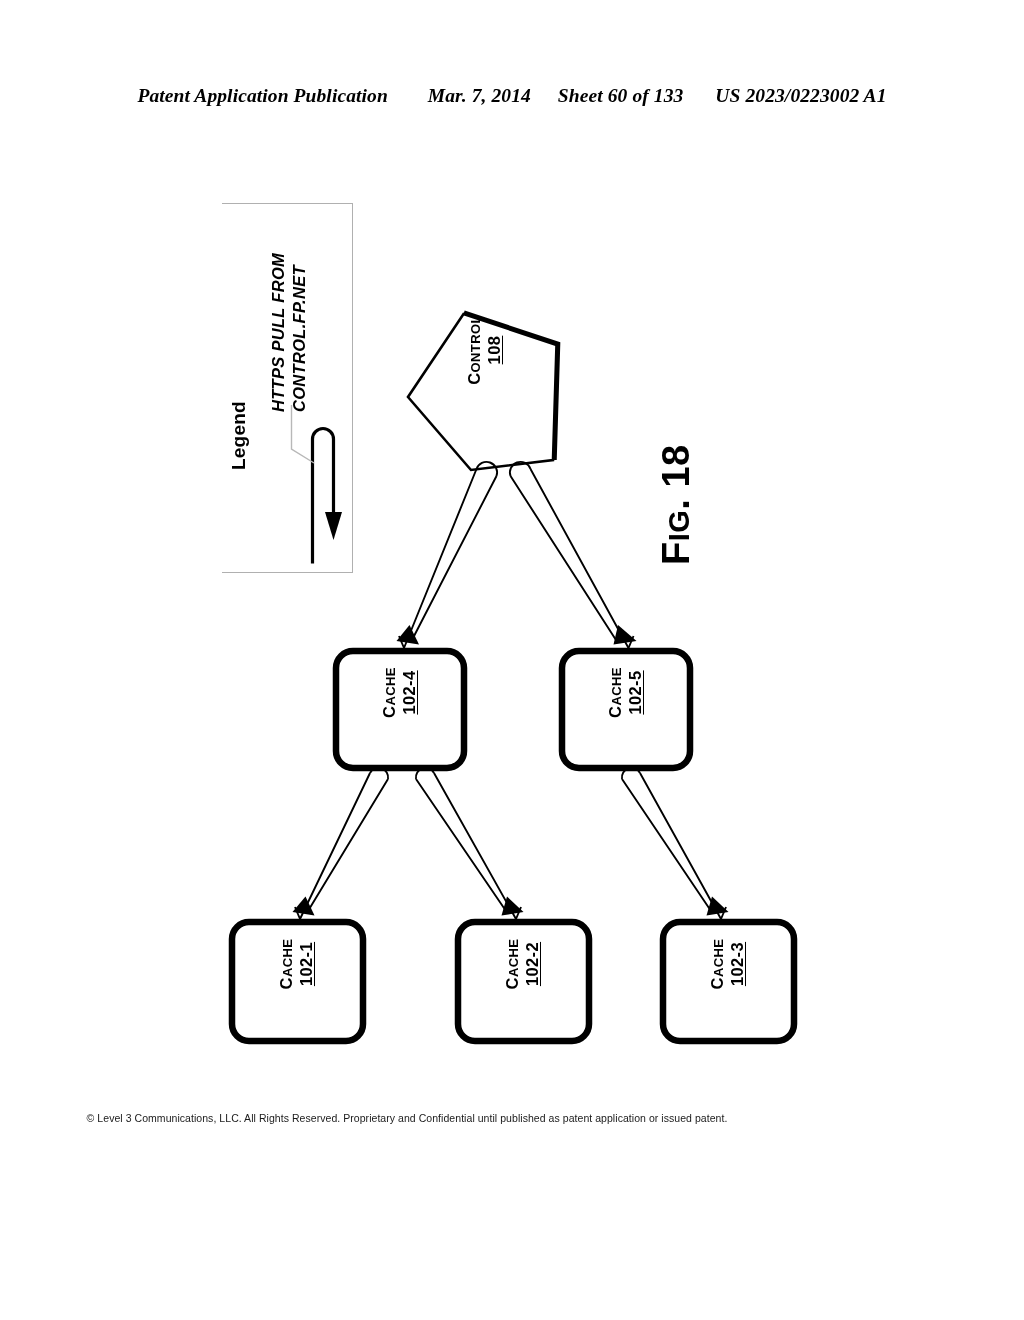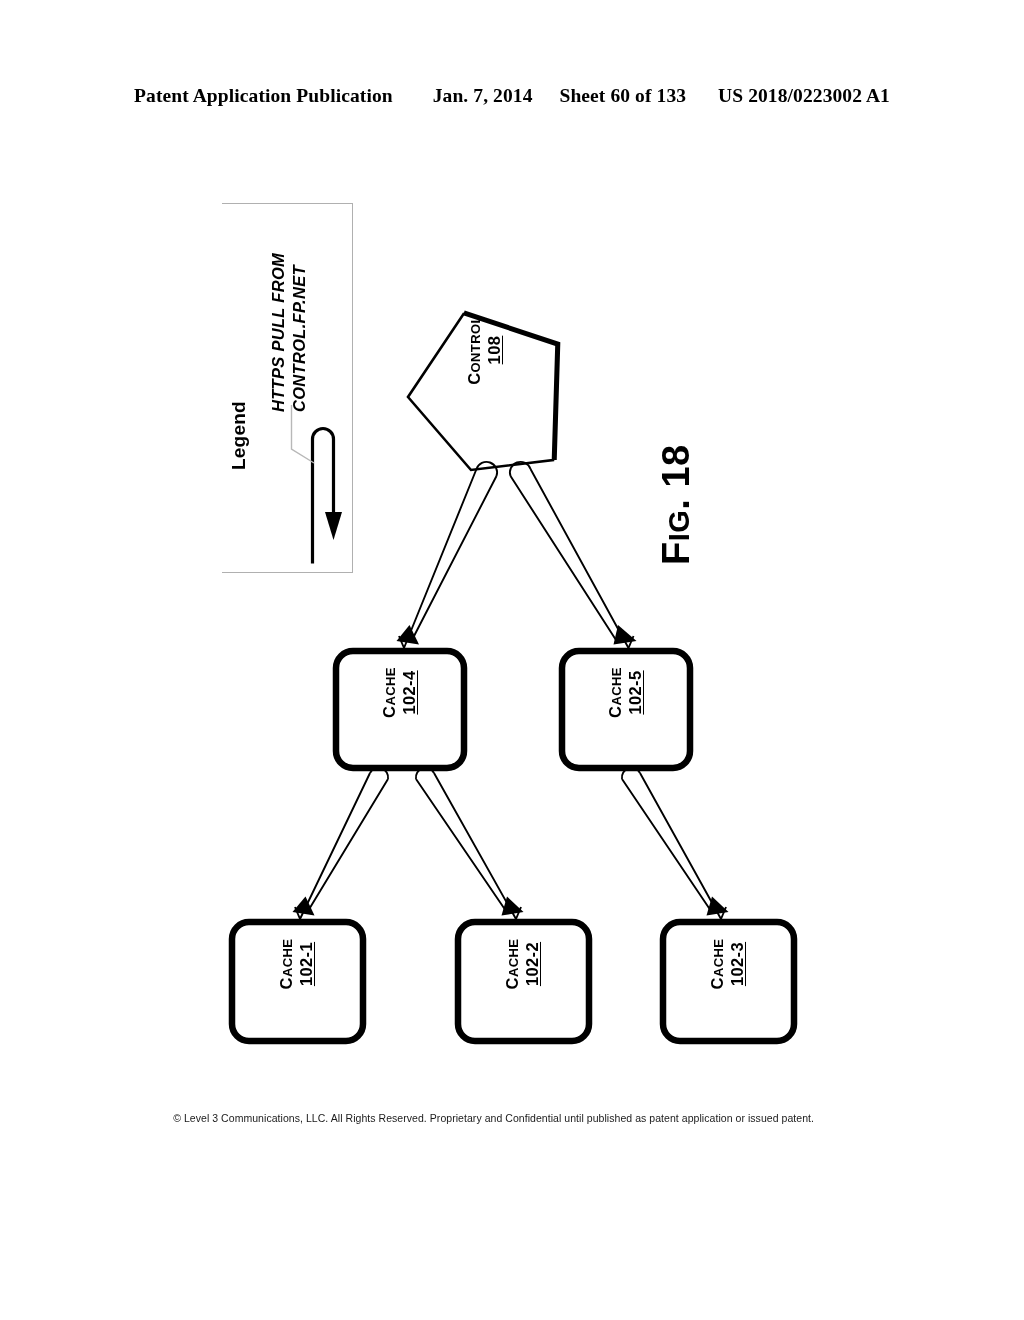--- a/index.html
+++ b/index.html
@@ -22,21 +22,21 @@
     top: 85px;
     left: 0;
     width: 1024px;
     text-align: center;
     font-family: "Liberation Serif", serif;
     font-weight: bold;
     font-size: 19.5px;
     letter-spacing: 0.1px;
     white-space: nowrap;
   }
-  #page-header .hdr-seg { display: inline-block; vertical-align: baseline; }
+  #page-header .hdr-seg { display: inline-block; vertical-align: baseline; font-style: italic; }
   #page-header .gap-lg { display: inline-block; width: 30px; }
   #page-header .gap-md { display: inline-block; width: 17px; }
   #page-header .gap-sm { display: inline-block; width: 22px; }
 
   
   #figure-canvas {
     position: absolute;
     top: 0;
     left: 0;
     width: 1024px;
@@ -123,38 +123,38 @@
   }
   #fig-number .fig-word { font-size: 38px; }
   #fig-number .fig-word .sc { font-size: 29px; }
 
   
   #footer-copyright {
     position: absolute;
     left: 0;
     top: 1112px;
     width: 814px;
-    text-align: right;
+    text-align: center;
     font-size: 10.5px;
     letter-spacing: 0.05px;
     color: #1a1a1a;
     white-space: nowrap;
   }
 </style>
 </head>
 <body>
 
 <div id="page-header">
   <span class="hdr-seg">Patent Application Publication</span>
   <span class="gap-lg"></span>
-  <span class="hdr-seg">Jan. 7, 2014</span>
+  <span class="hdr-seg">Mar. 7, 2014</span>
   <span class="gap-md"></span>
   <span class="hdr-seg">Sheet 60 of 133</span>
   <span class="gap-sm"></span>
-  <span class="hdr-seg">US 2018/0223002 A1</span>
+  <span class="hdr-seg">US 2023/0223002 A1</span>
 </div>
 
 <div id="figure-canvas">
 
   <svg width="1024" height="1320" viewBox="0 0 1024 1320" style="position:absolute;left:0;top:0;">
 
     <defs>
 
       <marker id="solid-head" markerWidth="12" markerHeight="12" refX="1.5" refY="5" orient="auto" markerUnits="strokeWidth">
         <path d="M0,0 L0,10 L11,5 z" fill="#000000"></path>

